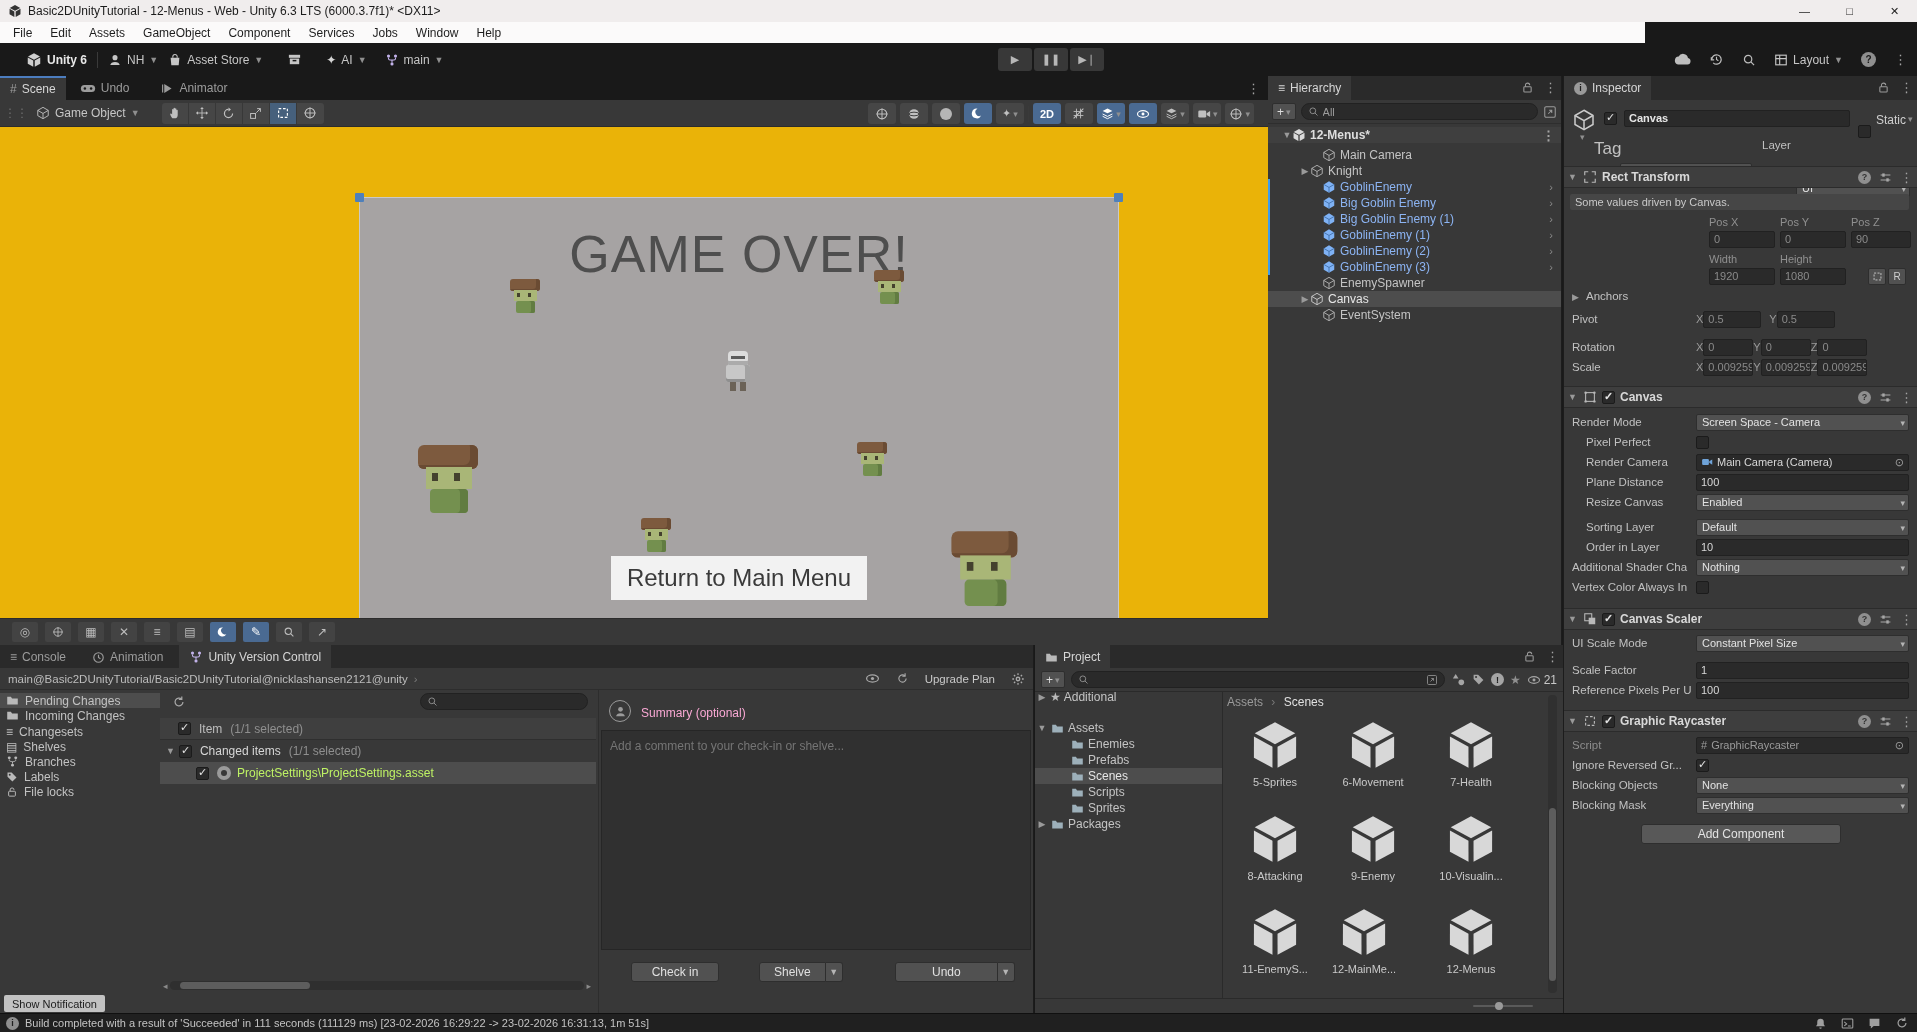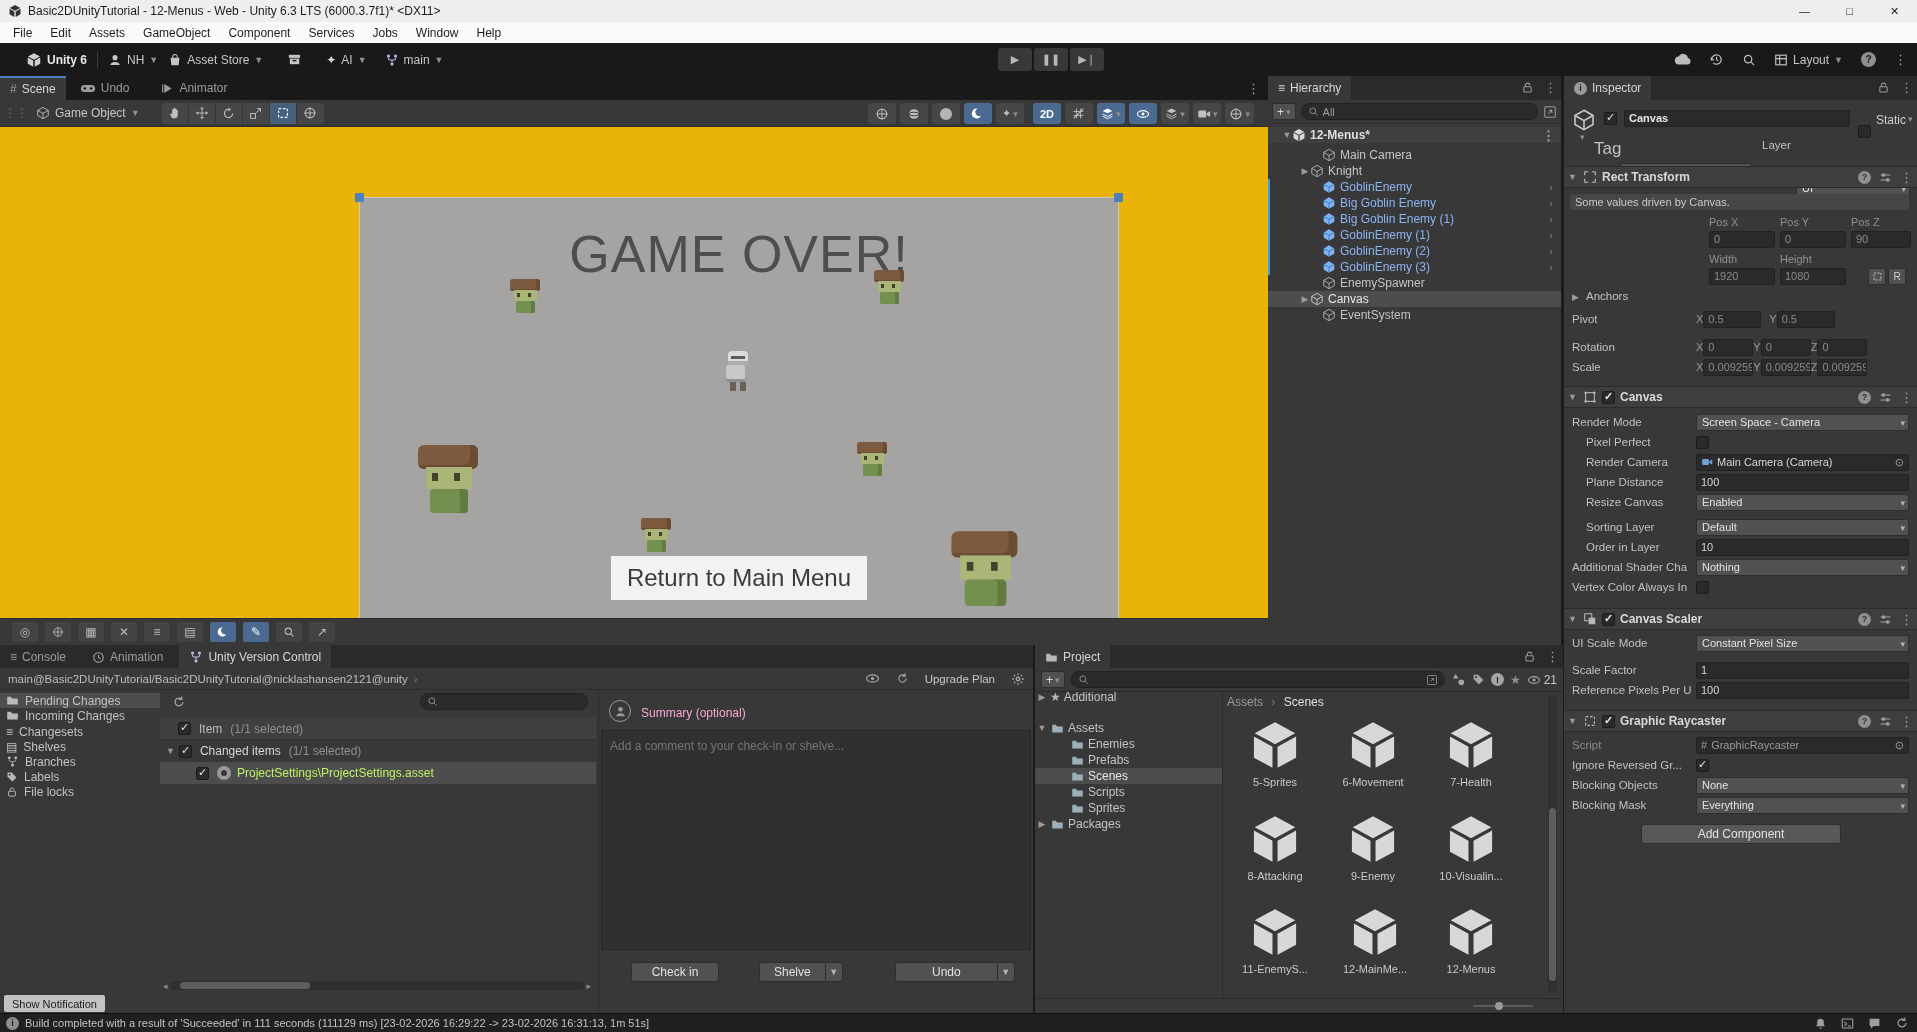--- a/index.html
+++ b/index.html
@@ -6,21 +6,21 @@
   html,body{width:1917px;height:1032px;overflow:hidden}
   body{font-family:"Liberation Sans",sans-serif;font-size:12px;color:#c8c8c8;background:#191919;position:relative}
   .abs{position:absolute}
   svg.ic{display:inline-block;vertical-align:middle;flex:none}
 
   
   #titlebar{left:0;top:0;width:1917px;height:22px;background:#f0eded;color:#1b1b1b;display:flex;align-items:center;font-size:12px}
   #titlebar .appicon{width:14px;height:14px;margin:0 6px 0 8px;color:#333}
   .winbtns{position:absolute;right:0;top:0;height:22px;display:flex}
   .winbtn{width:45px;height:22px;display:flex;align-items:center;justify-content:center;color:#222;font-size:11px}
-  #menubar{left:0;top:22px;width:1917px;height:21px;background:#fbfafa;color:#1d1d1d;display:flex;align-items:center;padding-left:4px}
+  #menubar{left:0;top:22px;width:1645px;height:21px;background:#fbfafa;color:#1d1d1d;display:flex;align-items:center;padding-left:4px}
   #menubar span{padding:0 9px;cursor:default}
 
   
   #maintoolbar{left:0;top:43px;width:1917px;height:33px;background:#191919;color:#c6c6c6}
   .tb-left{position:absolute;left:26px;top:0;height:33px;display:flex;align-items:center;gap:10px}
   .tb-item{display:flex;align-items:center;gap:5px;color:#c6c6c6}
   .tb-sep{width:1px;height:16px;background:#3a3a3a}
   .caret{font-size:9px;color:#8f8f8f}
   .playbar{position:absolute;left:998px;top:5px;display:flex;gap:2px}
   .playbtn{width:34px;height:23px;background:#383838;border-radius:3px;display:flex;align-items:center;justify-content:center;color:#b7b7b7;font-size:11px}
@@ -1183,21 +1183,21 @@
       </svg><div class="glabel">8-Attacking</div></div>
   <div class="gcell" style="left:290px;top:167px"><svg class="ulogo ic">
         <use href="#i-unity"></use>
       </svg><div class="glabel">9-Enemy</div></div>
   <div class="gcell" style="left:388px;top:167px"><svg class="ulogo ic">
         <use href="#i-unity"></use>
       </svg><div class="glabel">10-Visualin...</div></div>
   <div class="gcell" style="left:192px;top:260px"><svg class="ulogo ic">
         <use href="#i-unity"></use>
       </svg><div class="glabel">11-EnemyS...</div></div>
-  <div class="gcell" style="left:292px;top:260px"><svg class="ulogo ic">
+  <div class="gcell" style="left:281px;top:260px"><svg class="ulogo ic">
         <use href="#i-unity"></use>
       </svg><div class="glabel">12-MainMe...</div></div>
   <div class="gcell" style="left:388px;top:260px"><svg class="ulogo ic">
         <use href="#i-unity"></use>
       </svg><div class="glabel">12-Menus</div></div>
 
   <div class="vscroll">
       <div class="thumb"></div>
     </div>
   <div id="projfooter">

